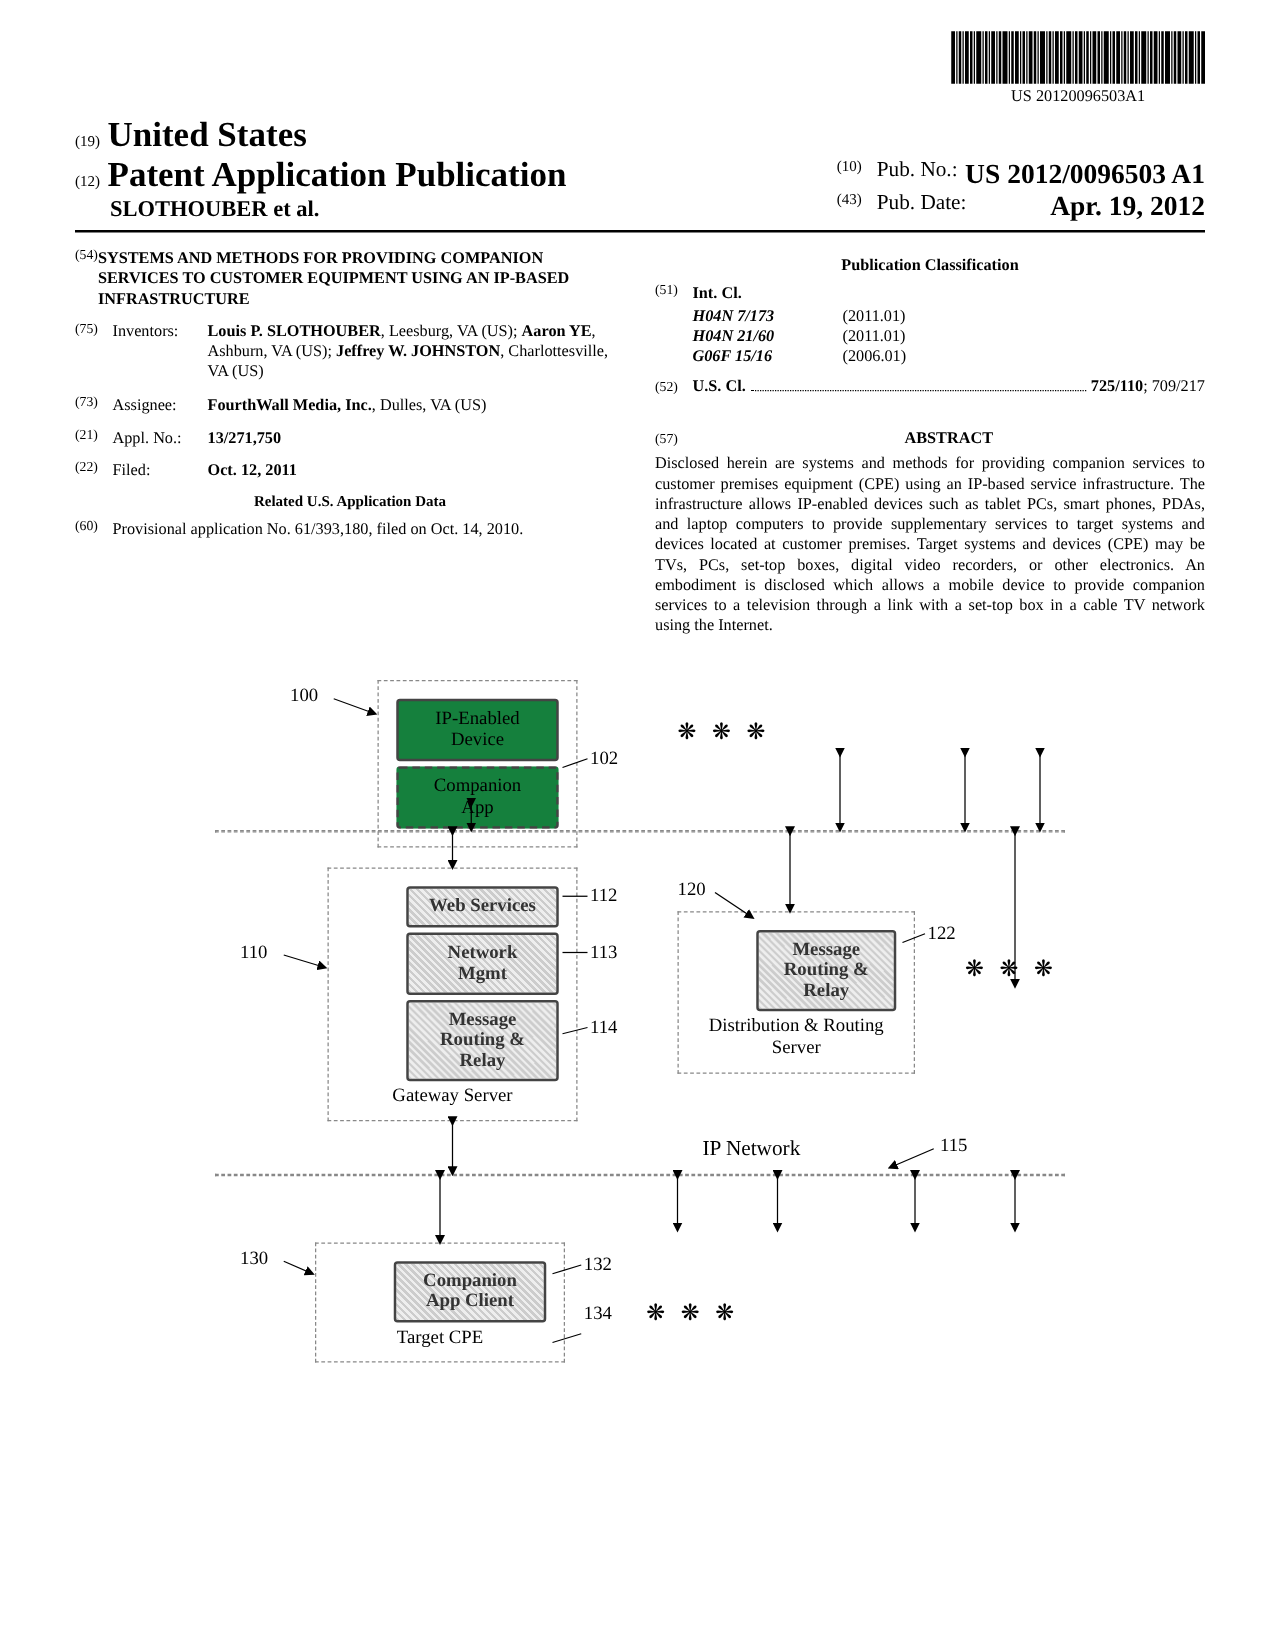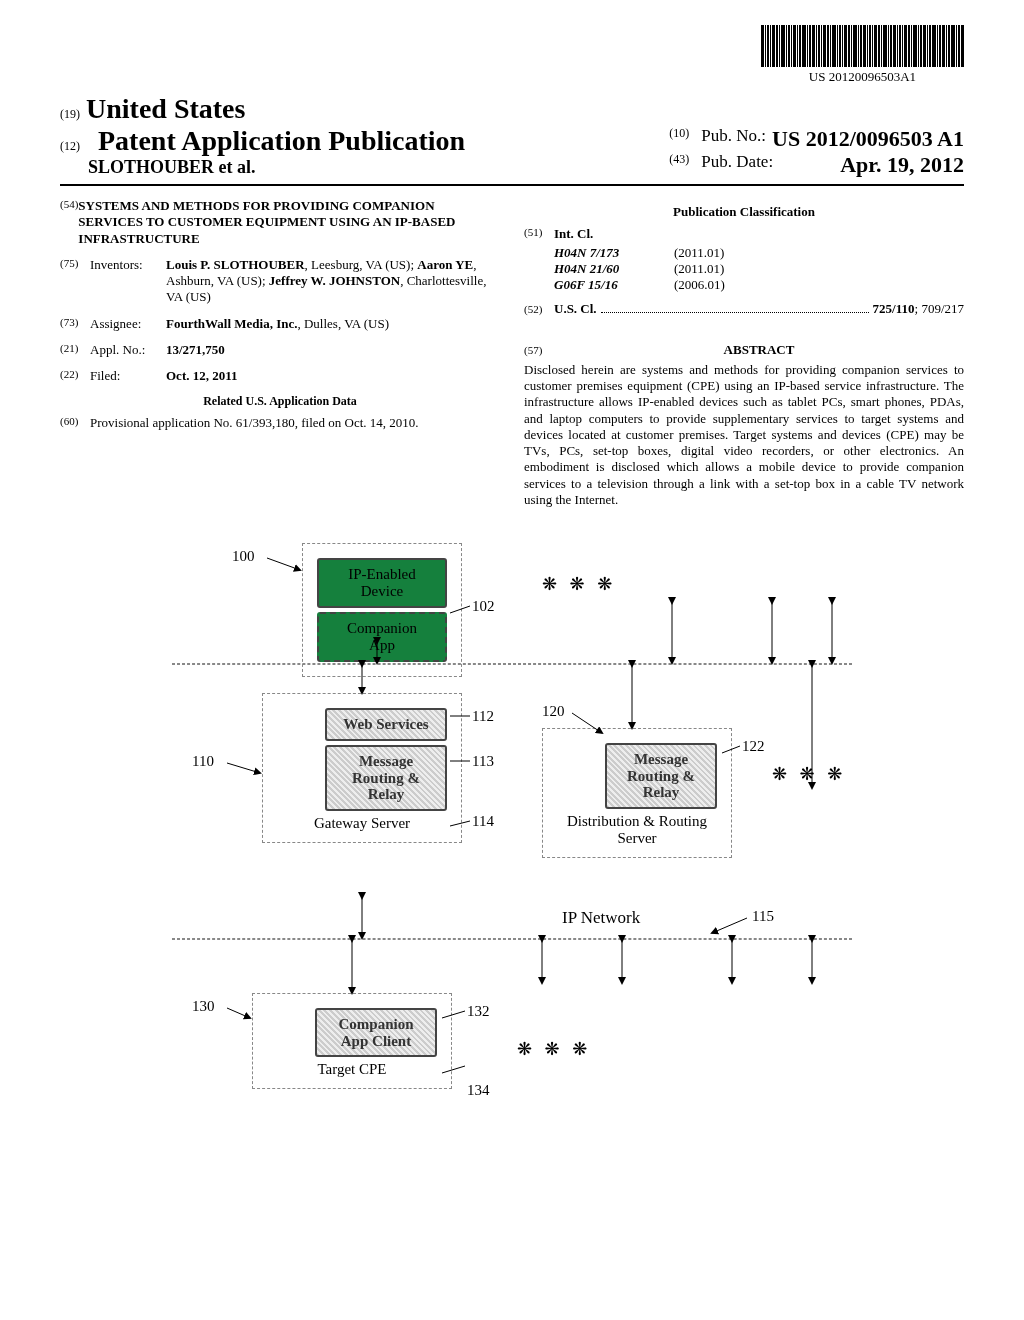--- a/index.html
+++ b/index.html
@@ -8,21 +8,21 @@
     .barcode { display: flex; flex-direction: column; align-items: center; gap: 2px; }
     .barcode-lines { display: flex; gap: 1px; height: 42px; }
     .barcode-lines span { background: #000; display: inline-block; height: 100%; }
     .barcode-num { font-size: 13px; font-family: "Times New Roman", serif; }
     .title-block { margin-top: 8px; }
     .title-row { display: flex; align-items: baseline; }
     .super { font-size: 12px; margin-right: 6px; }
     .country { font-size: 28px; font-weight: bold; }
     .pub-line { display: flex; justify-content: space-between; align-items: flex-end; }
     .pub-left { display: flex; align-items: baseline; }
-    .apppub { font-size: 28px; font-weight: bold; margin-left: 12px; }
+    .apppub { font-size: 28px; font-weight: bold; }
     .author-line { font-size: 18px; font-weight: bold; margin-left: 28px; }
     .pub-right { font-size: 17px; }
     .pub-right .row { display: flex; align-items: flex-start; gap: 6px; }
     .pub-no-val { font-size: 22px; font-weight: bold; }
     .pub-date-val { font-size: 22px; font-weight: bold; margin-left: auto; }
     hr.thick { border: none; border-top: 2px solid #000; margin: 6px 0 12px; }
     .two-col { display: flex; gap: 24px; }
     .col { flex: 1; font-size: 13px; line-height: 1.25; }
     .field { display: flex; margin-bottom: 10px; }
     .num { font-size: 11px; width: 30px; }
@@ -234,20 +234,21 @@
       <div class="dev-box" style="border-style:dashed">Companion App</div>
     </div>
     <div class="ref-num" style="left:300px;top:60px">102</div>
     <div class="dots-h" style="left:370px;top:35px">❋ ❋ ❋</div>
 
     <div class="big-dash" style="left:0;top:125px;width:680px;height:0"></div>
 
     <div class="ref-num" style="left:20px;top:215px">110</div>
     <div class="box-stack" style="left:90px;top:155px;width:200px">
       <div class="dev-box hashed">Web Services</div>
+      <div class="dev-box hashed">Network Mgmt</div>
       <div class="dev-box hashed" style="line-height:1.1">Message Routing &amp; Relay</div>
       <div class="block-label">Gateway Server</div>
     </div>
     <div class="ref-num" style="left:300px;top:170px">112</div>
     <div class="ref-num" style="left:300px;top:215px">113</div>
     <div class="ref-num" style="left:300px;top:275px">114</div>
 
     <div class="ref-num" style="left:370px;top:165px">120</div>
     <div class="box-stack" style="left:370px;top:190px;width:190px">
       <div class="dev-box hashed" style="line-height:1.1">Message Routing &amp; Relay</div>
@@ -260,21 +261,21 @@
     <div class="ref-num" style="left:580px;top:370px">115</div>
 
     <div class="big-dash" style="left:0;top:400px;width:680px;height:0"></div>
 
     <div class="ref-num" style="left:20px;top:460px">130</div>
     <div class="box-stack" style="left:80px;top:455px;width:200px">
       <div class="dev-box hashed" style="line-height:1.1">Companion App Client</div>
       <div class="block-label">Target CPE</div>
     </div>
     <div class="ref-num" style="left:295px;top:465px">132</div>
-    <div class="ref-num" style="left:295px;top:544px">134</div>
+    <div class="ref-num" style="left:295px;top:504px">134</div>
     <div class="dots-h" style="left:345px;top:500px">❋ ❋ ❋</div>
 
     <svg class="arrows">
       <defs>
         <marker id="ah" markerWidth="8" markerHeight="8" refX="6" refY="4" orient="auto">
             <path d="M0,0 L8,4 L0,8 z" fill="#000"></path>
           </marker>
       </defs>
 
       <line x1="95" y1="20" x2="128" y2="32" stroke="#000" marker-end="url(#ah)"></line>

